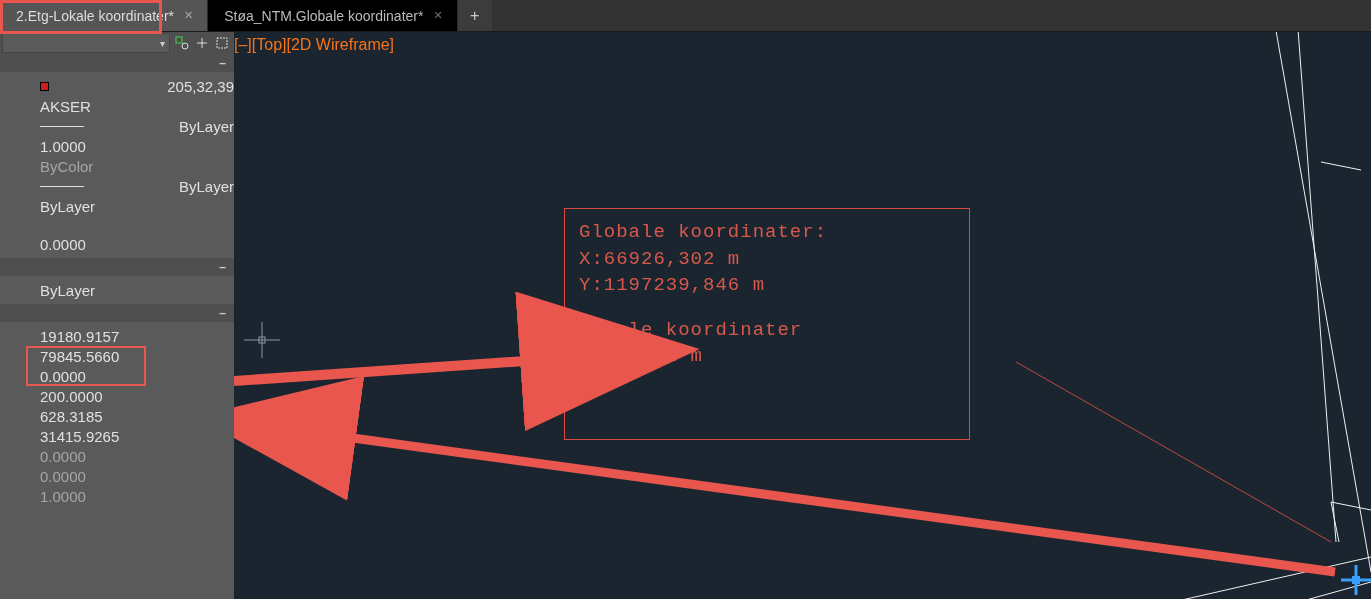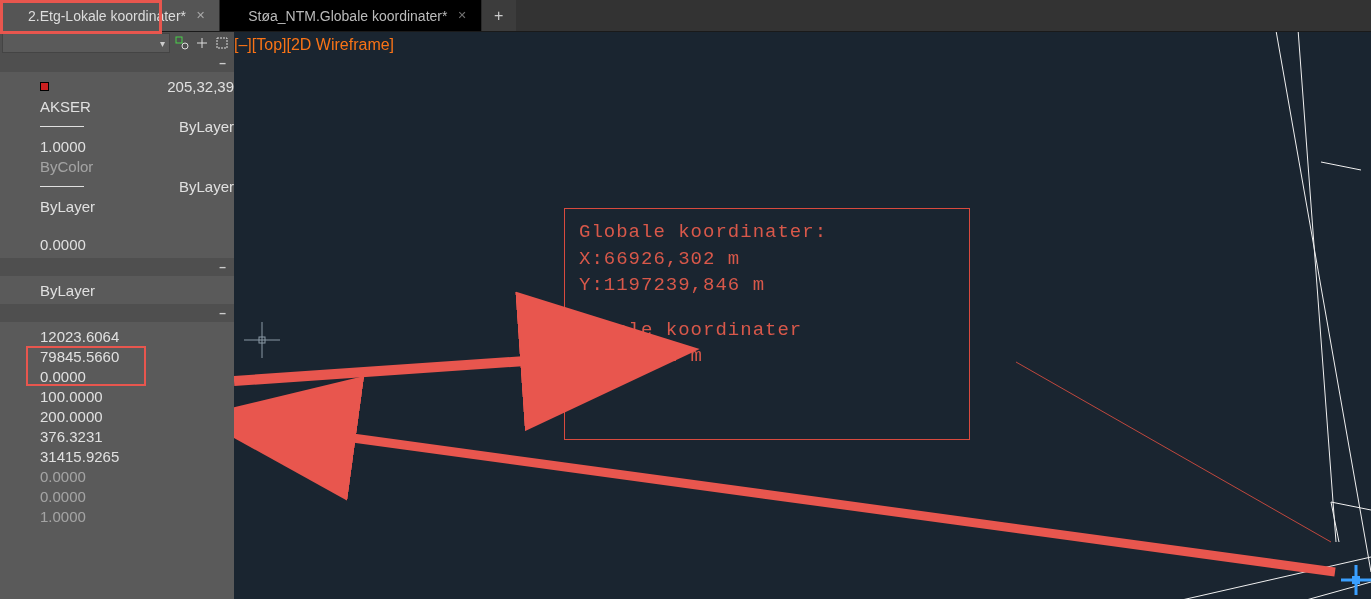--- a/index.html
+++ b/index.html
@@ -16,21 +16,21 @@
     height: 32px;
     background: #333333;
     display: flex;
     align-items: stretch;
     border-bottom: 1px solid #1a1a1a;
     position: relative;
   }
   .tab {
     display: flex;
     align-items: center;
-    padding: 0 14px 0 28px;
+    padding: 0 14px 0 16px;
     background: #555555;
     color: #ddd;
     font-size: 14px;
     border-right: 1px solid #2a2a2a;
     cursor: pointer;
     position: relative;
   }
   .tab.inactive { background: #000000; color: #bbb; }
   .tab .close {
     margin-left: 10px;
@@ -263,36 +263,33 @@
     <div class="section-header">–</div>
     <div class="prop-list">
       <div class="prop-row">
           <span>ByLayer</span>
         </div>
     </div>
 
     <div class="section-header">–</div>
     <div class="prop-list">
       <div class="prop-row">
-          <span>12023.6064</span>
+          <span>19180.9157</span>
         </div>
       <div class="prop-row">
           <span>79845.5660</span>
         </div>
       <div class="prop-row">
           <span>0.0000</span>
         </div>
       <div class="prop-row">
-          <span>100.0000</span>
-        </div>
-      <div class="prop-row">
           <span>200.0000</span>
         </div>
       <div class="prop-row">
-          <span>376.3231</span>
+          <span>628.3185</span>
         </div>
       <div class="prop-row">
           <span>31415.9265</span>
         </div>
       <div class="prop-row dim">
           <span>0.0000</span>
         </div>
       <div class="prop-row dim">
           <span>0.0000</span>
         </div>

